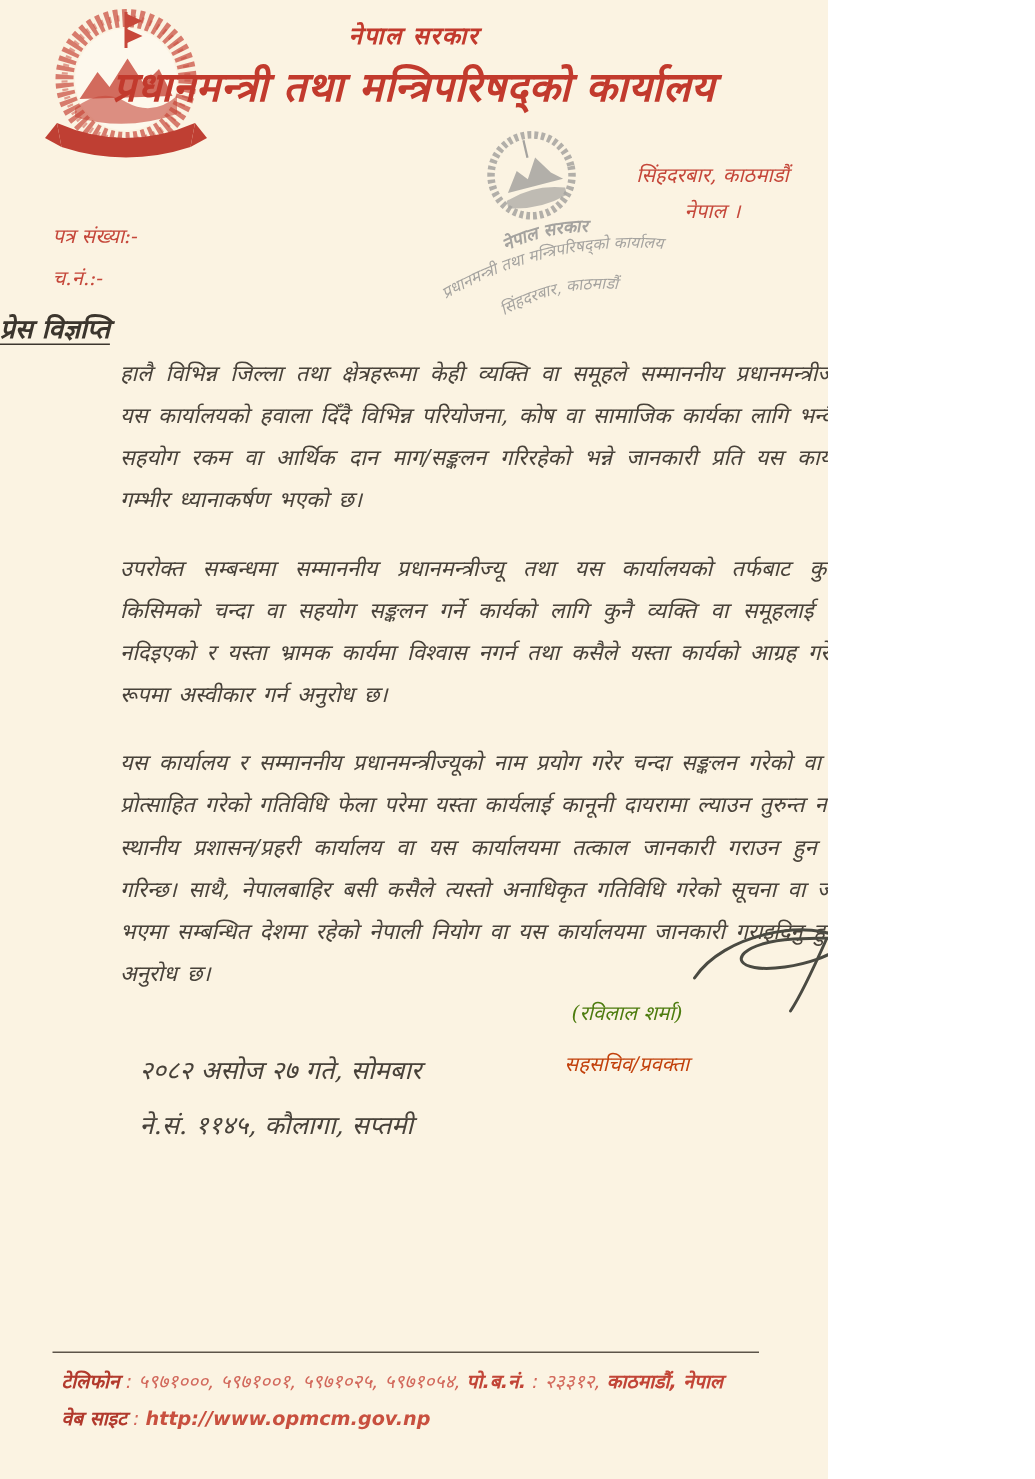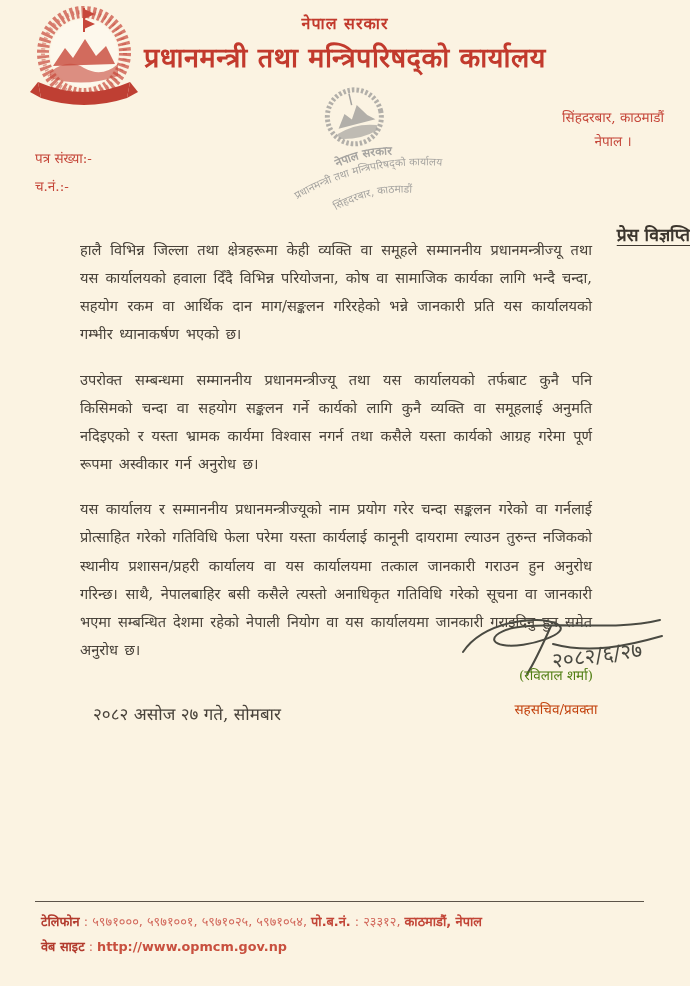--- a/index.html
+++ b/index.html
@@ -1,21 +1,22 @@
 <!DOCTYPE html>
 <html><head>
 <meta charset="utf-8">
 <style>
   html,body{margin:0;padding:0;}
   .page{
     position:relative;
-    width:690px;height:986px;
+    width:552px;height:986px;
     background:#fbf3e2;
     font-family:"DejaVu Serif","Liberation Serif",serif;
     overflow:hidden;
+    font-style:italic;
   }
   
   .gov-line{
     position:absolute;left:0;right:0;top:12px;
     text-align:center;font-size:16px;font-weight:bold;
     color:#c23a2d;letter-spacing:1px;
   }
   .office-line{
     position:absolute;left:0;right:0;top:38px;
     text-align:center;font-size:27px;font-weight:bold;
@@ -27,22 +28,22 @@
     position:absolute;right:2px;top:106px;width:150px;
     text-align:center;color:#c5473a;font-size:13.5px;line-height:1.75;
   }
   .ref-block{
     position:absolute;left:35px;top:144px;
     color:#c5473a;font-size:13.5px;line-height:2.1;
   }
   
   .doc-title{
     position:absolute;left:0;right:0;top:206px;
-    text-align:right;font-size:17.5px;font-weight:bold;
-    color:#3c362e;text-decoration:underline;text-underline-offset:4px;margin-top:16px;
+    text-align:left;font-size:17.5px;font-weight:bold;
+    color:#3c362e;text-decoration:underline;text-underline-offset:4px;
   }
   .body-text{
     position:absolute;left:80px;top:236px;width:512px;
     color:#48423a;font-size:14.6px;line-height:1.93;
     text-align:justify;word-spacing:2px;
   }
   .body-text p{margin:0 0 17px 0;}
   
   .sig-art{position:absolute;left:455px;top:614px;}
   .sig-name{
@@ -143,20 +144,21 @@
       <path d="M98,30 C135,40 172,32 207,22"></path>
     </g>
     <text x="98" y="54" transform="rotate(-7 98 54)" font-size="21" fill="#4a4a42" font-family="'DejaVu Serif',serif">२०८२/६/२७</text>
   </svg>
 
   <div class="sig-name">(रविलाल शर्मा)</div>
   <div class="sig-title">सहसचिव/प्रवक्ता</div>
 
   <div class="date-block">
     <div>२०८२ असोज २७ गते, सोमबार</div>
+    <div>ने.सं. ११४५, कौलागा, सप्तमी</div>
   </div>
 
   <div class="footer-divider"></div>
 
   <div class="footer">
     <div class="row">
       <span class="f-label">टेलिफोन</span>
       <span class="f-val">:</span>
       <span class="f-val">५९७१०००, ५९७१००१, ५९७१०२५, ५९७१०५४,</span>
       <span class="f-strong">पो.ब.नं.</span>

